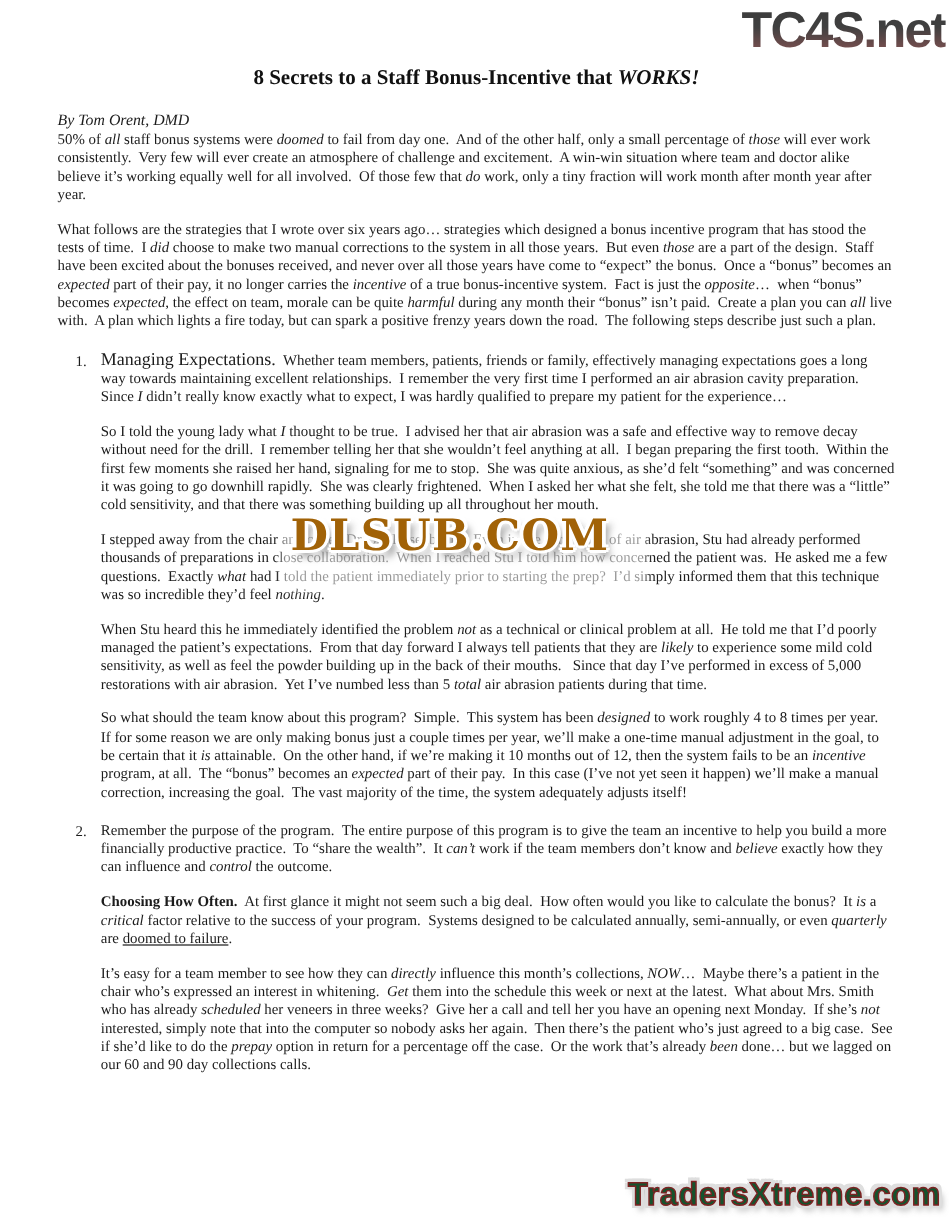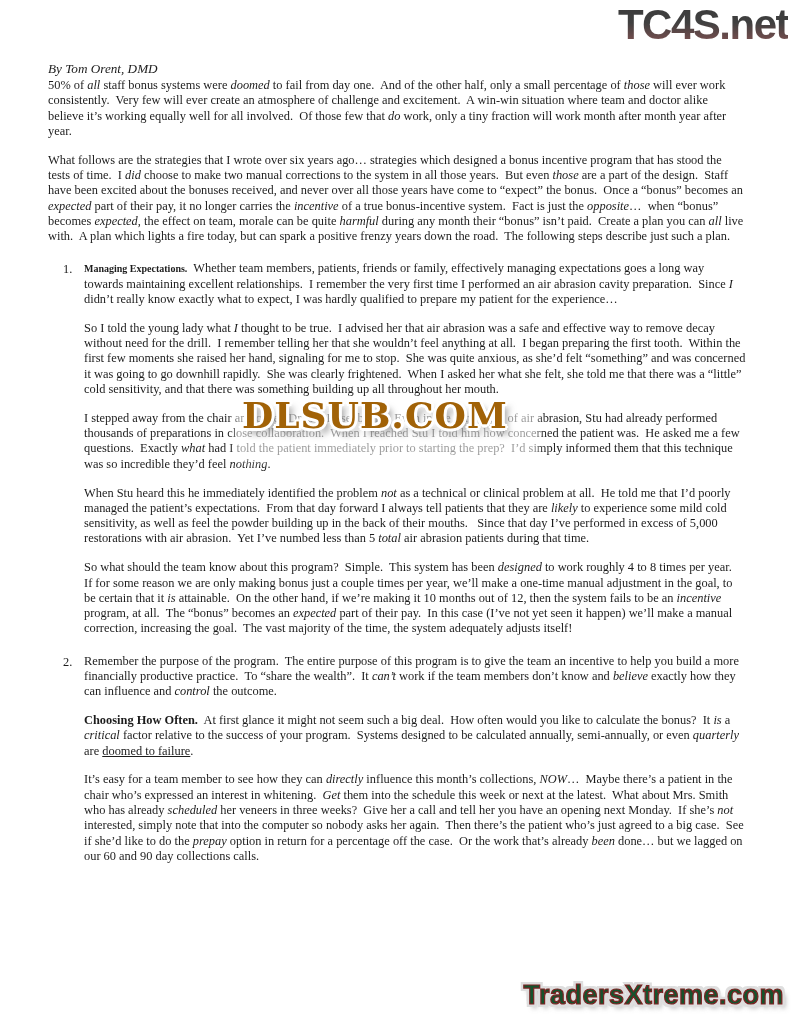--- a/index.html
+++ b/index.html
@@ -14,32 +14,32 @@
     font-size:42px; letter-spacing:-1.5px; line-height:1.1;
     background:linear-gradient(180deg,#3a3a3a 0%,#404040 45%,#6d4c4c 78%,#986761 100%);
     -webkit-background-clip:text; background-clip:text; color:transparent;
   }
   
   .content { position:absolute; left:48px; top:54px; width:698px; }
   .title {
     margin:0; text-align:center; font-size:17.5px; font-weight:bold;
     line-height:1.15; color:#111;
   }
-  .byline { margin-top:7px; font-style:italic; font-size:13.2px; }
+  .byline { margin-top:18px; font-style:italic; font-size:13.2px; }
   p.body {
     margin:13.5px 0 0 0; font-size:12.4px; line-height:15.3px;
     white-space:pre-wrap; text-align:left;
   }
   p.first-intro { margin-top:1px; }
   
   .list-item { display:flex; margin-top:17px; }
   .num { width:21px; margin-left:15px; flex-shrink:0; font-size:12.4px; line-height:17px; }
   .item-body { flex:1; min-width:0; }
   .item-body p.body:first-child { margin-top:0; }
-  .heading-lg { font-weight:bold; font-size:10px; }
+  .heading-lg { font-weight:normal; font-size:15px; }
   .heading-sm { font-weight:bold; font-size:12.4px; }
   
   .has-watermark { position:relative; }
   .dlsub-halo {
     position:absolute; left:150px; top:-7px; width:305px; height:58px;
     background:rgba(255,255,255,0.55); filter:blur(3px); border-radius:9px;
   }
   .dlsub {
     position:absolute; left:158px; top:-3px;
     font-family:"DejaVu Serif", serif; font-weight:bold;
@@ -63,20 +63,21 @@
 </style>
 </head>
 <body>
 
 <div class="page">
 
   <div class="tc4s">TC4S.net</div>
 
   <div class="content">
 
+    <h1 class="title">8 Secrets to a Staff Bonus-Incentive that <i>WORKS!</i></h1>
 
     <div class="byline">By Tom Orent, DMD</div>
 
     <p class="body first-intro">50% of <i>all</i> staff bonus systems were <i>doomed</i> to fail from day one.  And of the other half, only a small percentage of <i>those</i> will ever work consistently.  Very few will ever create an atmosphere of challenge and excitement.  A win-win situation where team and doctor alike believe it’s working equally well for all involved.  Of those few that <i>do</i> work, only a tiny fraction will work month after month year after year.</p>
 
     <p class="body">What follows are the strategies that I wrote over six years ago… strategies which designed a bonus incentive program that has stood the tests of time.  I <i>did</i> choose to make two manual corrections to the system in all those years.  But even <i>those</i> are a part of the design.  Staff have been excited about the bonuses received, and never over all those years have come to “expect” the bonus.  Once a “bonus” becomes an <i>expected</i> part of their pay, it no longer carries the <i>incentive</i> of a true bonus-incentive system.  Fact is just the <i>opposite</i>…  when “bonus” becomes <i>expected</i>, the effect on team, morale can be quite <i>harmful</i> during any month their “bonus” isn’t paid.  Create a plan you can <i>all</i> live with.  A plan which lights a fire today, but can spark a positive frenzy years down the road.  The following steps describe just such a plan.</p>
 
     <div class="list-item">
       <span class="num">1.</span>
       <div class="item-body">

